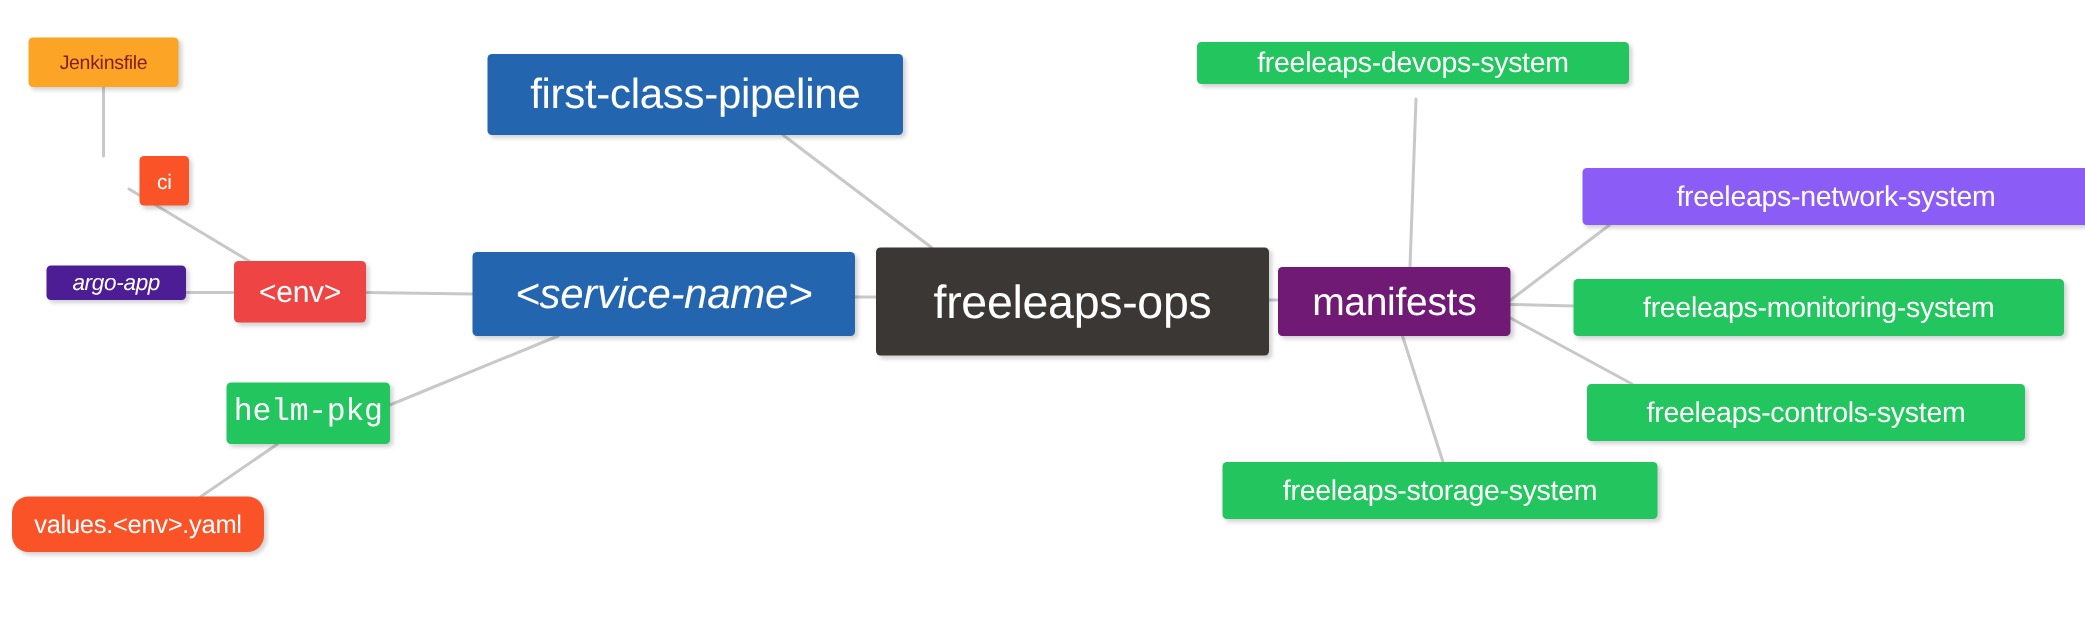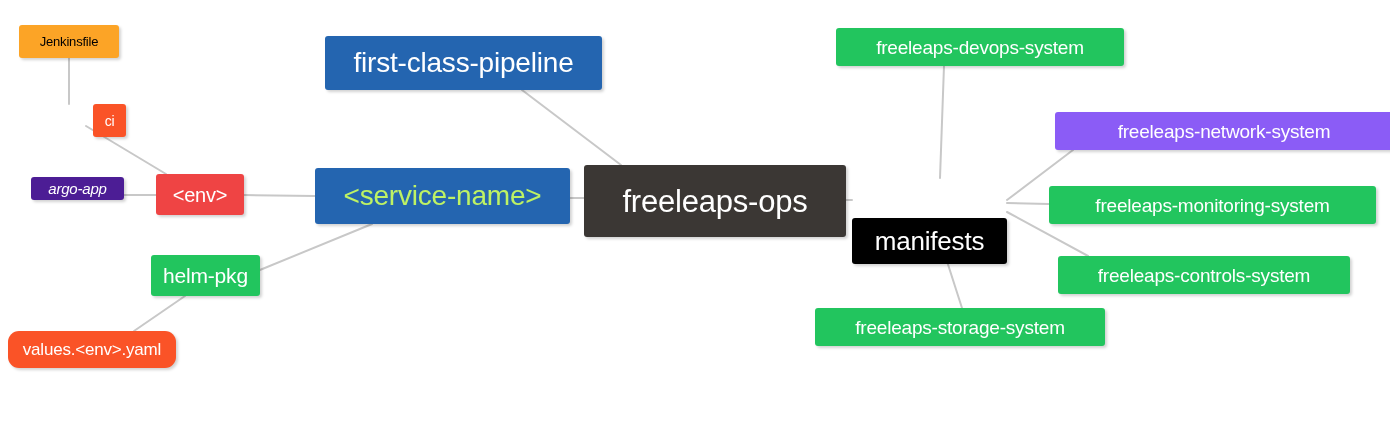--- a/index.html
+++ b/index.html
@@ -57,51 +57,51 @@
       <line x1="570" y1="198" x2="584" y2="198" stroke="#c8c8c8" stroke-width="2" stroke-linecap="round"></line>
       <line x1="522" y1="90" x2="621" y2="165" stroke="#c8c8c8" stroke-width="2" stroke-linecap="round"></line>
       <line x1="846" y1="200" x2="852" y2="200" stroke="#c8c8c8" stroke-width="2" stroke-linecap="round"></line>
       <line x1="940" y1="178" x2="944" y2="66" stroke="#c8c8c8" stroke-width="2" stroke-linecap="round"></line>
       <line x1="1007" y1="200" x2="1073" y2="150" stroke="#c8c8c8" stroke-width="2" stroke-linecap="round"></line>
       <line x1="1007" y1="203" x2="1049" y2="204" stroke="#c8c8c8" stroke-width="2" stroke-linecap="round"></line>
       <line x1="1007" y1="212" x2="1088" y2="256" stroke="#c8c8c8" stroke-width="2" stroke-linecap="round"></line>
       <line x1="935" y1="224" x2="962" y2="308" stroke="#c8c8c8" stroke-width="2" stroke-linecap="round"></line>
     </svg>
   <div id="node-layer">
-      <div class="node" style="left: 19px; top: 25px; width: 100px; height: 33px; background: rgb(252, 164, 38); color: #000000; font-size: 13px;">
+      <div class="node" style="left: 19px; top: 25px; width: 100px; height: 33px; background: rgb(252, 164, 38); color: #7f1d1d; font-size: 13px;">
         <span class="label">Jenkinsfile</span>
       </div>
       <div class="node" style="left: 53px; top: 104px; width: 33px; height: 33px; background: rgb(250, 83, 39); color: rgb(255, 255, 255); font-size: 14px; margin-left: 40px;">
         <span class="label">ci</span>
       </div>
       <div class="node" style="left: 31px; top: 177px; width: 93px; height: 23px; background: #4c1d95; color: rgb(255, 255, 255); font-size: 15px; font-style: italic;">
         <span class="label">argo-app</span>
       </div>
       <div class="node" style="left: 156px; top: 174px; width: 88px; height: 41px; background: #ef4444; color: rgb(255, 255, 255); font-size: 20px;">
         <span class="label">&lt;env&gt;</span>
       </div>
-      <div class="node" style="left: 151px; top: 255px; width: 109px; height: 41px; background: rgb(34, 197, 94); color: rgb(255, 255, 255); font-size: 21px;">
+      <div class="node" style="left: 151px; top: 255px; width: 109px; height: 41px; background: rgb(34, 197, 94); color: rgb(255, 255, 255); font-size: 21px; font-family: Liberation Mono, monospace;">
         <span class="label">helm-pkg</span>
       </div>
       <div class="node" style="left: 8px; top: 331px; width: 168px; height: 37px; background: rgb(250, 83, 39); color: rgb(255, 255, 255); font-size: 17px; border-radius: 11px;">
         <span class="label">values.&lt;env&gt;.yaml</span>
       </div>
-      <div class="node" style="left: 315px; top: 168px; width: 255px; height: 56px; background: rgb(36, 101, 176); color: #bef264; font-size: 28px;">
+      <div class="node" style="left: 315px; top: 168px; width: 255px; height: 56px; background: rgb(36, 101, 176); color: #ffffff; font-size: 28px; font-style: italic;">
         <span class="label">&lt;service-name&gt;</span>
       </div>
       <div class="node" style="left: 325px; top: 36px; width: 277px; height: 54px; background: rgb(36, 101, 176); color: rgb(255, 255, 255); font-size: 28px;">
         <span class="label">first-class-pipeline</span>
       </div>
       <div class="node" style="left: 584px; top: 165px; width: 262px; height: 72px; background: rgb(59, 55, 52); color: rgb(255, 255, 255); font-size: 31px;">
         <span class="label">freeleaps-ops</span>
       </div>
-      <div class="node" style="left: 852px; top: 178px; width: 155px; height: 46px; background: #000000; color: rgb(255, 255, 255); font-size: 26px; margin-top: 40px;">
+      <div class="node" style="left: 852px; top: 178px; width: 155px; height: 46px; background: #701a75; color: rgb(255, 255, 255); font-size: 26px;">
         <span class="label">manifests</span>
       </div>
-      <div class="node" style="left: 798px; top: 28px; width: 288px; height: 38px; background: rgb(34, 197, 94); color: rgb(255, 255, 255); font-size: 19px; margin-left: 38px;">
+      <div class="node" style="left: 798px; top: 28px; width: 288px; height: 28px; background: rgb(34, 197, 94); color: rgb(255, 255, 255); font-size: 19px;">
         <span class="label">freeleaps-devops-system</span>
       </div>
       <div class="node" style="left: 1055px; top: 112px; width: 338px; height: 38px; background: #8b5cf6; color: rgb(255, 255, 255); font-size: 19px;">
         <span class="label">freeleaps-network-system</span>
       </div>
       <div class="node" style="left: 1049px; top: 186px; width: 327px; height: 38px; background: rgb(34, 197, 94); color: rgb(255, 255, 255); font-size: 19px;">
         <span class="label">freeleaps-monitoring-system</span>
       </div>
       <div class="node" style="left: 1058px; top: 256px; width: 292px; height: 38px; background: rgb(34, 197, 94); color: rgb(255, 255, 255); font-size: 19px;">
         <span class="label">freeleaps-controls-system</span>

